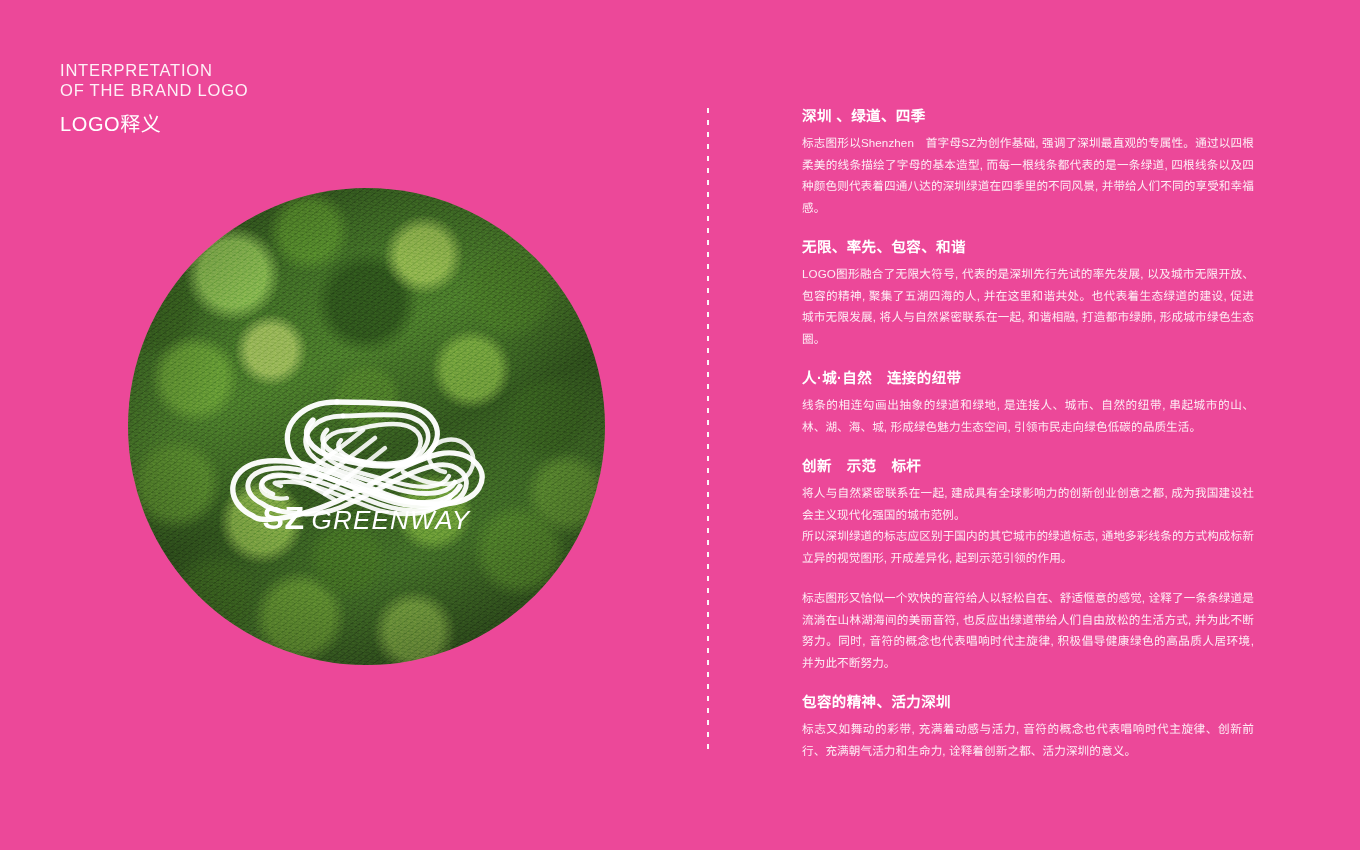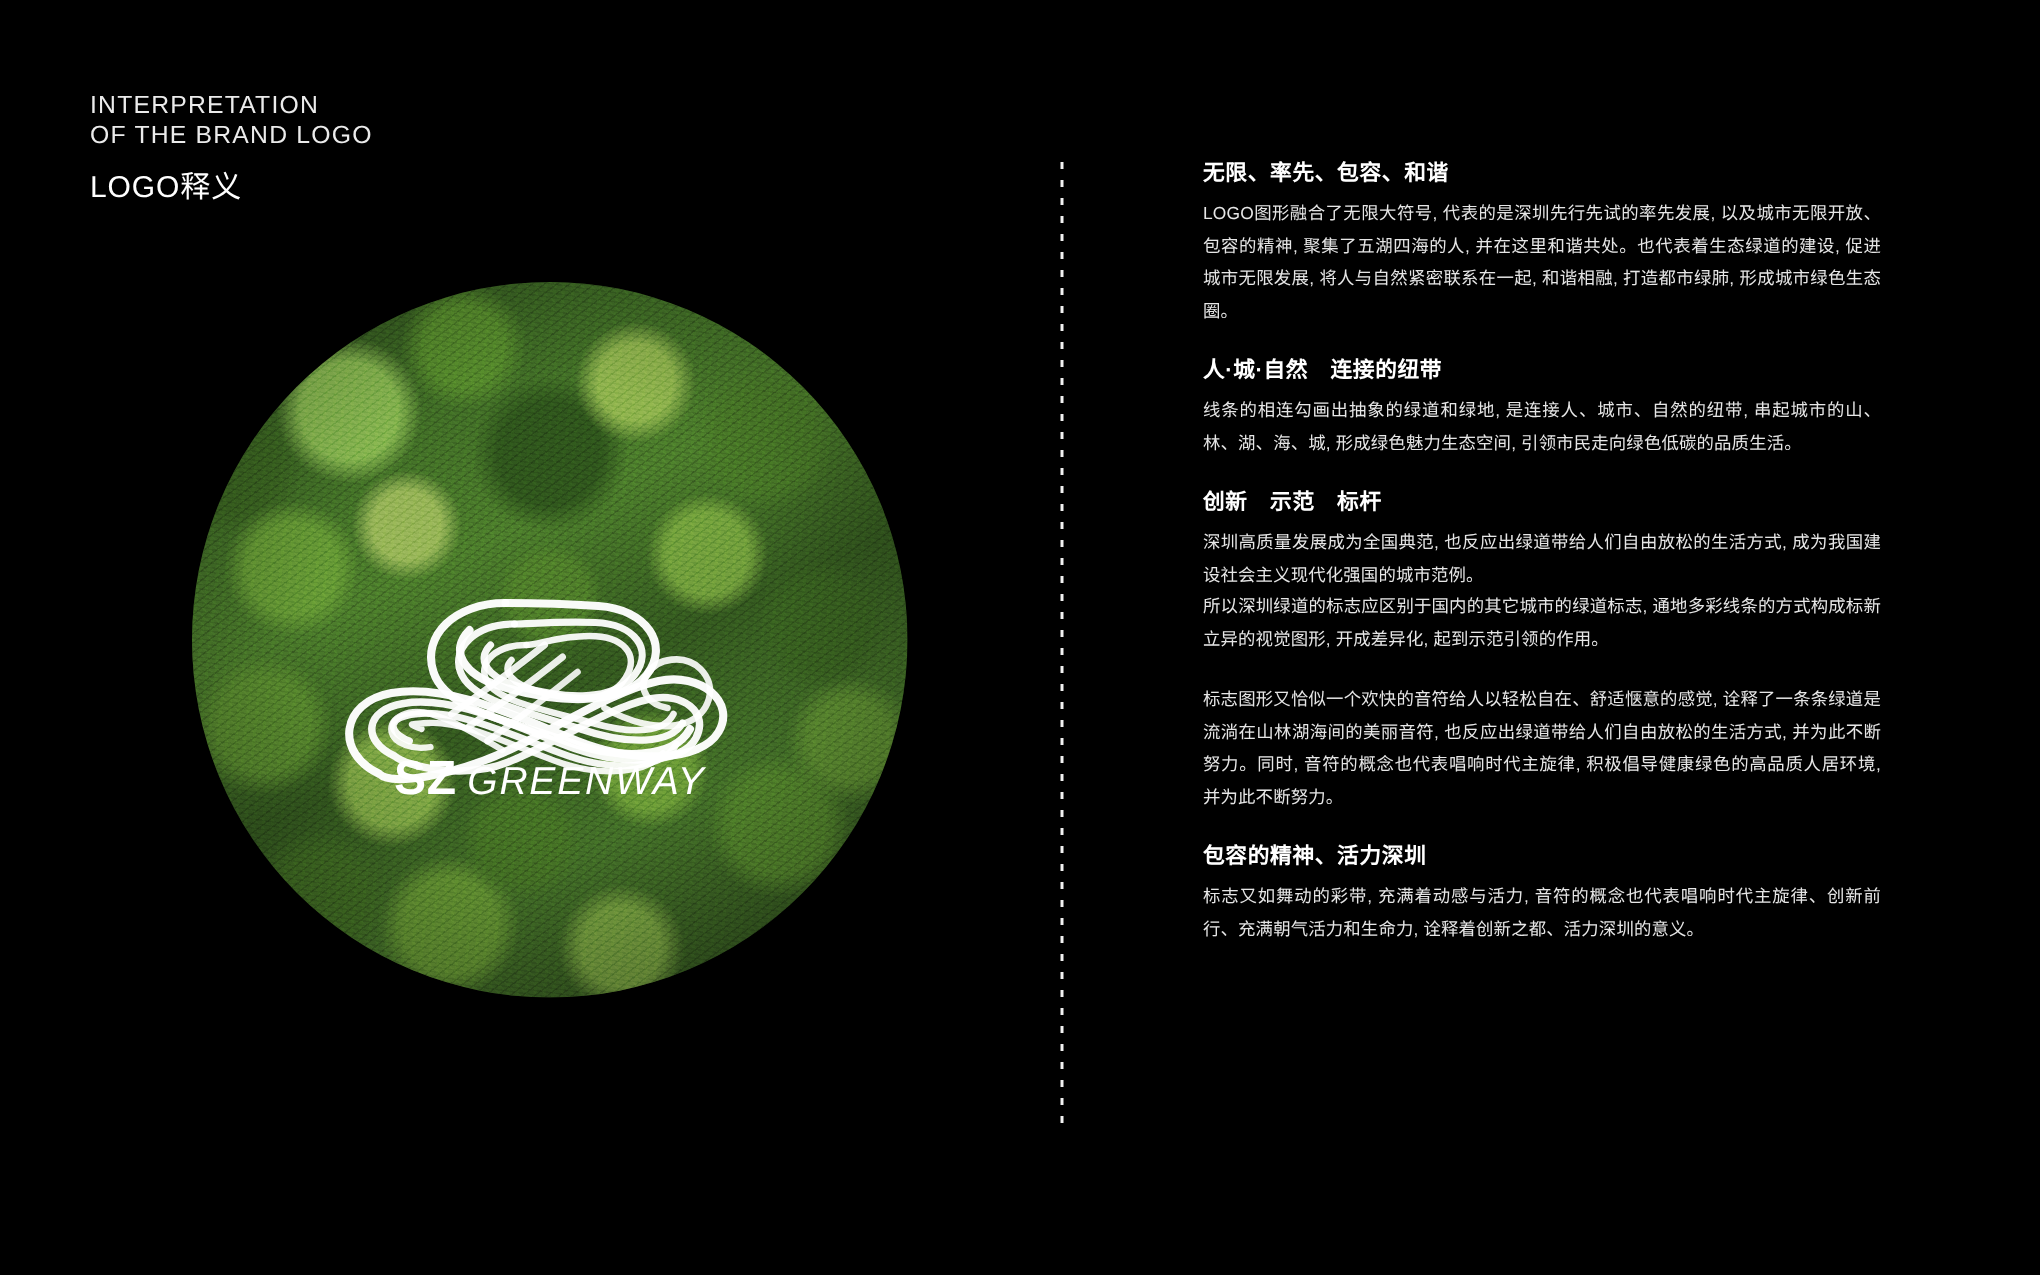--- a/index.html
+++ b/index.html
@@ -13,21 +13,21 @@
     overflow: hidden;
     background: #8cc626;
     font-family: "Liberation Sans", "DejaVu Sans", sans-serif;
     -webkit-font-smoothing: antialiased;
   }
 
   .page {
     position: relative;
     width: 1360px;
     height: 850px;
-    background: #000000;
+    background: #ec4899;
   }
 
   
   .header {
     position: absolute;
     left: 60px;
     top: 60px;
     width: 420px;
   }
   .header .en-line {
@@ -274,34 +274,38 @@
 
     <div class="wordmark">
       <span class="wm-sz">SZ</span><span class="wm-greenway">GREENWAY</span>
     </div>
   </div>
 
   <div class="divider"></div>
 
   <div class="content">
 
+    <div class="block">
+      <h3>深圳 、绿道、四季</h3>
+      <p>标志图形以Shenzhen　首字母SZ为创作基础, 强调了深圳最直观的专属性。通过以四根柔美的线条描绘了字母的基本造型, 而每一根线条都代表的是一条绿道, 四根线条以及四种颜色则代表着四通八达的深圳绿道在四季里的不同风景, 并带给人们不同的享受和幸福感。</p>
+    </div>
 
     <div class="block">
       <h3>无限、率先、包容、和谐</h3>
       <p>LOGO图形融合了无限大符号, 代表的是深圳先行先试的率先发展, 以及城市无限开放、包容的精神, 聚集了五湖四海的人, 并在这里和谐共处。也代表着生态绿道的建设, 促进城市无限发展, 将人与自然紧密联系在一起, 和谐相融, 打造都市绿肺, 形成城市绿色生态圈。</p>
     </div>
 
     <div class="block">
       <h3>人·城·自然　连接的纽带</h3>
       <p>线条的相连勾画出抽象的绿道和绿地, 是连接人、城市、自然的纽带, 串起城市的山、林、湖、海、城, 形成绿色魅力生态空间, 引领市民走向绿色低碳的品质生活。</p>
     </div>
 
     <div class="block">
       <h3>创新　示范　标杆</h3>
-      <p>深圳高质量发展成为全国典范, 也反应出绿道带给人们自由放松的生活方式, 成为我国建设社会主义现代化强国的城市范例。</p>
+      <p>将人与自然紧密联系在一起, 建成具有全球影响力的创新创业创意之都, 成为我国建设社会主义现代化强国的城市范例。</p>
       <p>所以深圳绿道的标志应区别于国内的其它城市的绿道标志, 通地多彩线条的方式构成标新立异的视觉图形, 开成差异化, 起到示范引领的作用。</p>
     </div>
 
     <div class="block">
       <p>标志图形又恰似一个欢快的音符给人以轻松自在、舒适惬意的感觉, 诠释了一条条绿道是流淌在山林湖海间的美丽音符, 也反应出绿道带给人们自由放松的生活方式, 并为此不断努力。同时, 音符的概念也代表唱响时代主旋律, 积极倡导健康绿色的高品质人居环境, 并为此不断努力。</p>
     </div>
 
     <div class="block">
       <h3>包容的精神、活力深圳</h3>
       <p>标志又如舞动的彩带, 充满着动感与活力, 音符的概念也代表唱响时代主旋律、创新前行、充满朝气活力和生命力, 诠释着创新之都、活力深圳的意义。</p>

